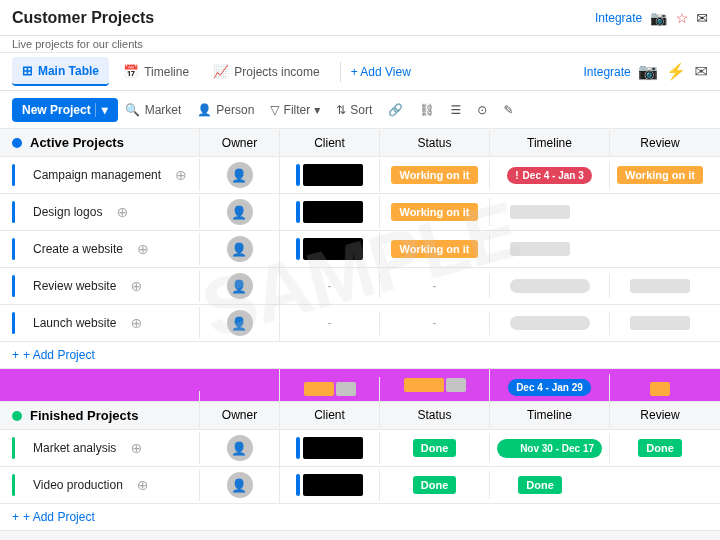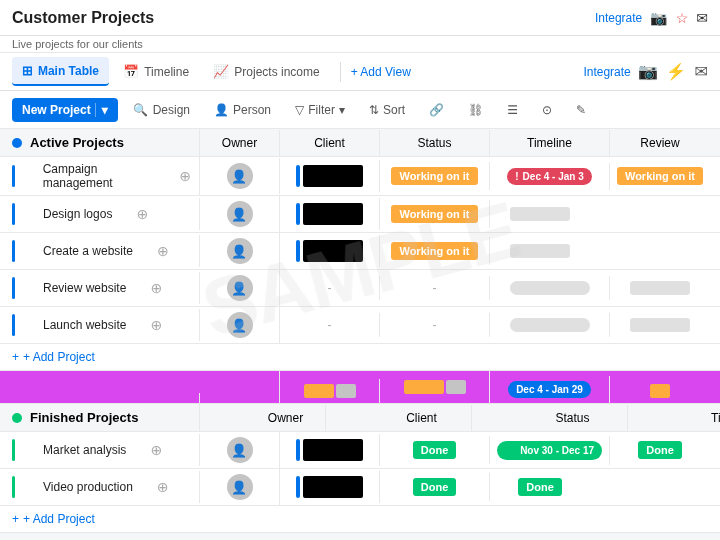--- a/index.html
+++ b/index.html
@@ -13,39 +13,39 @@
     
     .tab-bar { background: #fff; border-bottom: 1px solid #e0e0e0; display: flex; align-items: center; padding: 0 12px; height: 38px; gap: 4px; }
     .tab { display: flex; align-items: center; gap: 5px; padding: 6px 10px; border-radius: 4px; cursor: pointer; font-size: 12px; color: #555; white-space: nowrap; }
     .tab.active { background: #e8f0fe; color: #0073ea; font-weight: 600; border-bottom: 2px solid #0073ea; }
     .tab-icon { font-size: 13px; }
     .tab-divider { width: 1px; height: 20px; background: #ddd; margin: 0 6px; }
     .add-view { color: #0073ea; cursor: pointer; font-size: 12px; display: flex; align-items: center; gap: 3px; }
     .tab-bar-right { margin-left: auto; display: flex; align-items: center; gap: 8px; font-size: 12px; color: #555; }
 
     
-    .toolbar { background: #fff; border-bottom: 1px solid #e8e8e8; display: flex; align-items: center; padding: 6px 12px; gap: 8px; height: 38px; }
+    .toolbar { background: #fff; border-bottom: 1px solid #e8e8e8; display: flex; align-items: center; padding: 6px 12px; gap: 0; height: 38px; }
     .btn-new-project { background: #0073ea; color: #fff; border: none; border-radius: 4px; padding: 5px 10px; font-size: 12px; cursor: pointer; display: flex; align-items: center; gap: 4px; font-weight: 600; }
     .btn-new-project .dropdown-arrow { border-left: 1px solid rgba(255,255,255,0.4); padding-left: 6px; }
     .toolbar-btn { display: flex; align-items: center; gap: 4px; padding: 4px 8px; border-radius: 4px; cursor: pointer; color: #555; font-size: 12px; }
 
     
     .table-area { overflow-y: auto; height: calc(540px - 36px - 38px - 38px - 24px); }
 
     
     .section { margin-bottom: 0; }
     .col-owner { width: 80px; min-width: 80px; padding: 6px 8px; text-align: center; border-right: 1px solid #e8e8e8; }
     .col-client { width: 100px; min-width: 100px; padding: 6px 8px; text-align: center; border-right: 1px solid #e8e8e8; }
     .col-status { width: 110px; min-width: 110px; padding: 6px 8px; text-align: center; border-right: 1px solid #e8e8e8; }
     .col-timeline { width: 120px; min-width: 120px; padding: 6px 8px; text-align: center; border-right: 1px solid #e8e8e8; }
     .col-review { width: 100px; min-width: 100px; padding: 6px 8px; text-align: center; }
 
     
     .data-row { display: flex; align-items: center; border-bottom: 1px solid #e8e8e8; background: #fff; min-height: 32px; }
-    .cell-name { width: 200px; min-width: 200px; padding: 5px 8px 5px 12px; border-right: 1px solid #e8e8e8; display: flex; align-items: center; gap: 24px; font-size: 12px; color: #1f1f1f; }
+    .cell-name { width: 200px; min-width: 200px; padding: 5px 8px 5px 12px; border-right: 1px solid #e8e8e8; display: flex; align-items: center; gap: 14px; font-size: 12px; color: #1f1f1f; }
     .cell-name .add-icon { color: #aaa; cursor: pointer; font-size: 14px; }
     .cell-owner { width: 80px; min-width: 80px; padding: 5px 8px; text-align: center; border-right: 1px solid #e8e8e8; display: flex; justify-content: center; align-items: center; }
     .cell-client { width: 100px; min-width: 100px; padding: 5px 8px; border-right: 1px solid #e8e8e8; display: flex; justify-content: center; align-items: center; }
     .cell-status { width: 110px; min-width: 110px; padding: 5px 8px; border-right: 1px solid #e8e8e8; display: flex; justify-content: center; }
     .cell-timeline { width: 120px; min-width: 120px; padding: 5px 8px; border-right: 1px solid #e8e8e8; display: flex; justify-content: center; align-items: center; }
     .cell-review { width: 100px; min-width: 100px; padding: 5px 8px; display: flex; justify-content: center; align-items: center; }
 
     
     .badge { border-radius: 3px; padding: 3px 8px; font-size: 11px; font-weight: 600; color: #fff; text-align: center; white-space: nowrap; }
     .badge-orange { background: #fdab3d; }
@@ -118,21 +118,21 @@
   </div>
 </div>
 
 <div class="toolbar">
   <button class="btn-new-project">
     <span>New Project</span>
     <span class="dropdown-arrow">▾</span>
   </button>
   <div class="toolbar-btn">
     <span>🔍</span>
-    <span>Design</span>
+    <span>Market</span>
   </div>
   <div class="toolbar-btn">
     <span>👤</span>
     <span>Person</span>
   </div>
   <div class="toolbar-btn">
     <span>▽</span>
     <span>Filter</span>
     <span>▾</span>
   </div>
@@ -320,21 +320,21 @@
         </div>
       </div>
       <div class="summary-cell-review">
         <div style="width:20px;height:14px;background:#fdab3d;border-radius:2px;"></div>
       </div>
     </div>
   </div>
 
   <div class="section">
 
-    <div style="display:flex;align-items:flex-end;border-bottom:1px solid #e8e8e8;background:#f5f6f8;gap:46px;">
+    <div style="display:flex;align-items:flex-start;border-bottom:1px solid #e8e8e8;background:#f5f6f8;">
       <div style="width:200px;min-width:200px;padding:6px 12px;border-right:1px solid #e8e8e8;display:flex;align-items:center;gap:8px;font-weight:700;font-size:13px;">
         <span style="width:10px;height:10px;border-radius:50%;background:#00c875;display:inline-block;"></span>
         <span>Finished Projects</span>
       </div>
       <div class="col-owner">Owner</div>
       <div class="col-client">Client</div>
       <div class="col-status">Status</div>
       <div class="col-timeline">Timeline</div>
       <div class="col-review">Review</div>
     </div>

